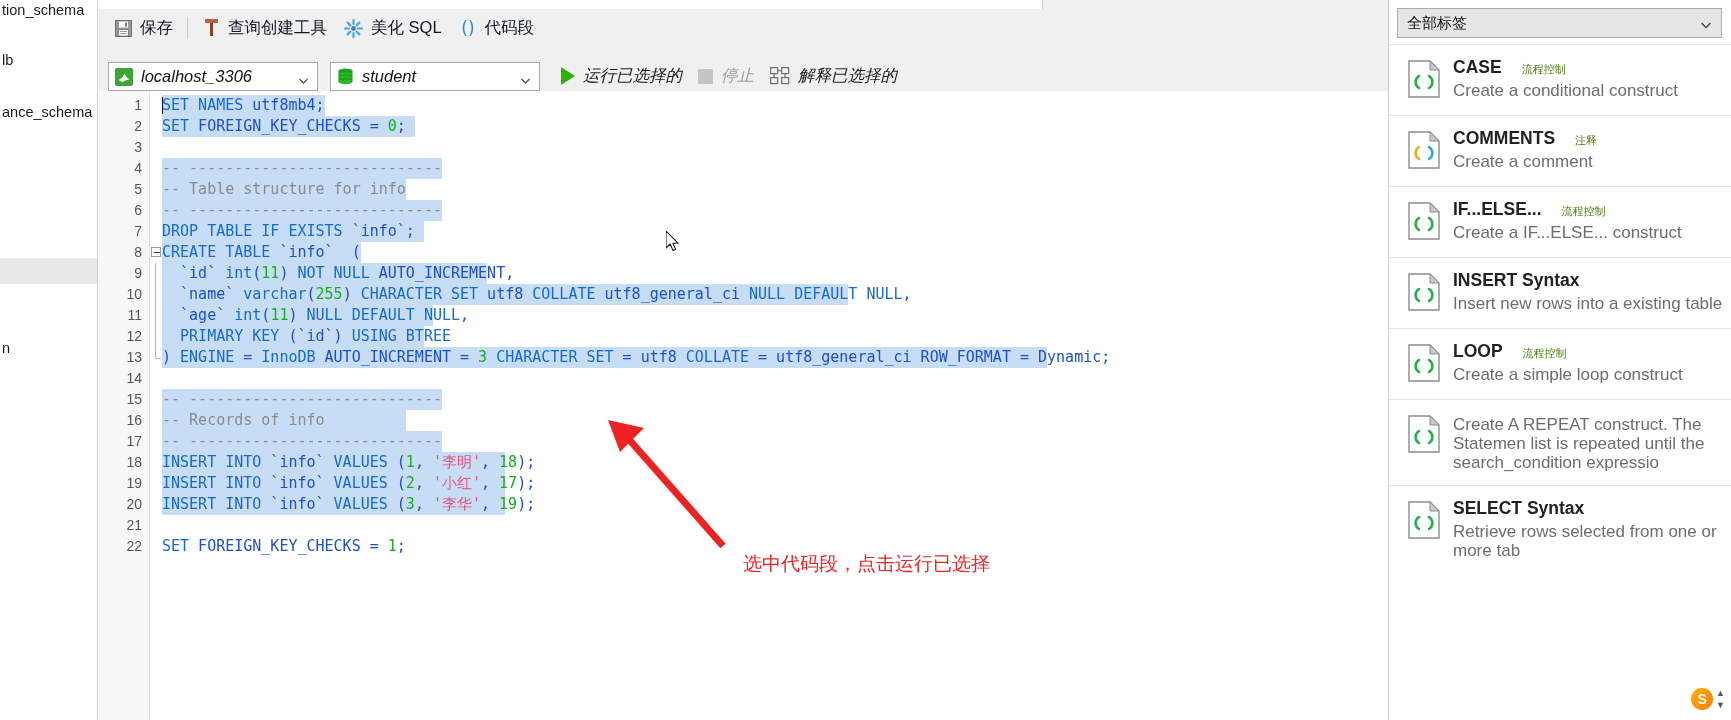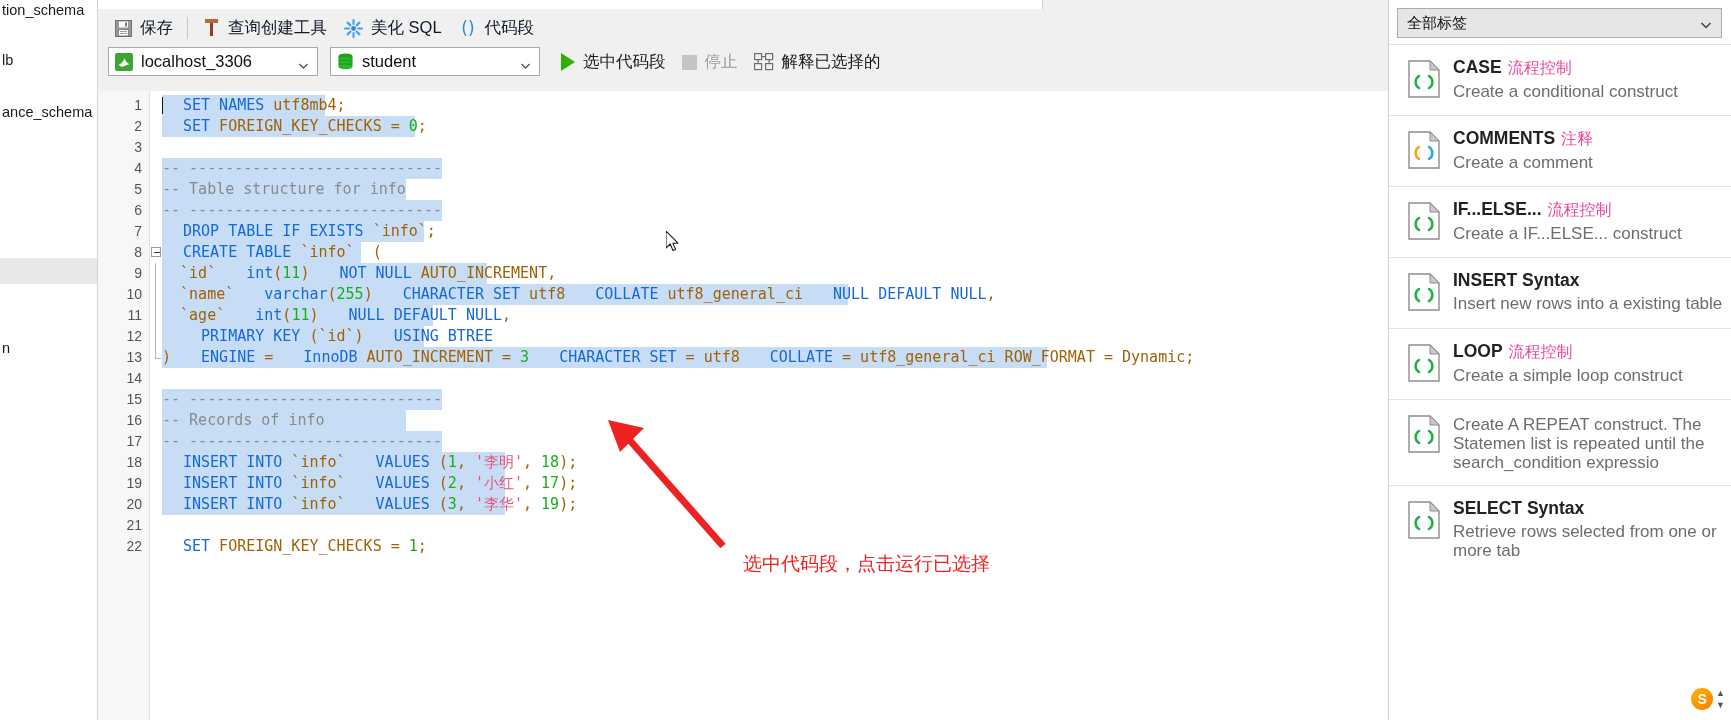--- a/index.html
+++ b/index.html
@@ -53,22 +53,22 @@
     white-space: nowrap;
   }
   .tb-sep {
     width: 1px; height: 22px; background: #c8c8c8; margin: 0 6px;
   }
   .ico { display: inline-block; line-height: 0; }
 
   
   .toolbar2 {
     position: absolute; left: 0; top: 38px; width: 1290px; height: 44px;
-    background: #f0f0f0; display: flex; align-items: flex-start;
-    padding-left: 10px; gap: 0;
+    background: #f0f0f0; display: flex; align-items: flex-end;
+    padding-left: 10px; gap: 0; font-style: italic;
   }
   .combo {
     position: relative; height: 29px; background: #ffffff;
     border: 1px solid #a9a9a9; display: flex; align-items: center;
     padding: 0 6px; font-size: 16.5px; color: #111;
   }
   .combo .cb-label { margin-left: 8px; }
   .combo .chev {
     position: absolute; right: 8px; top: 50%; transform: translateY(-50%);
     width: 11px; height: 11px;
@@ -112,25 +112,25 @@
   .ln .num {
     position: absolute; left: 0; top: 0; width: 44px; height: 21px;
     text-align: right; color: #555; font-size: 14px; line-height: 21px;
     font-family: "Liberation Sans", sans-serif;
   }
   .ln .txt {
     position: absolute; left: 64px; top: 0; height: 21px; line-height: 21px;
   }
   .ln .txt > span { padding: 0; }
   .sel { background: #c7ddf5; }
-  .kw  { color: #1569d6; margin-left: 21px; }
+  .kw  { color: #1569d6; }
   .num2{ color: #18b018; }
   .str { color: #e8527a; }
   .cmt { color: #8a8a8a; }
-  .pl  { color: #a16207; }
+  .pl  { color: #1d4ed8; }
   .caret {
     position: absolute; left: 64px; top: 2px; width: 1px; height: 17px;
     background: #111;
   }
   .foldbox {
     position: absolute; left: 53px; width: 10px; height: 10px;
     border: 1px solid #9a9a9a; background: #fff;
   }
   .foldbox::before {
     content: ""; position: absolute; left: 2px; top: 4px;
@@ -177,21 +177,21 @@
     position: relative; display: flex; gap: 12px;
     padding: 12px 6px 13px 18px; border-top: 1px solid #e4e4e4;
   }
   .snip:first-child { border-top: 1px solid #e4e4e4; }
   .snip-ico { flex: 0 0 auto; width: 34px; padding-top: 3px; }
   .snip-body { flex: 1 1 auto; overflow: hidden; }
   .snip-title {
     font-size: 17.5px; font-weight: bold; color: #222; white-space: nowrap;
   }
   .snip-title .tag {
-    font-size: 16px; font-weight: normal; color: #ec4899; margin-left: 6px;
+    font-size: 11px; font-weight: normal; color: #4d7c0f; margin-left: 20px;
   }
   .snip-desc {
     font-size: 17px; color: #6d6d6d; line-height: 19px; margin-top: 3px;
   }
   .ime-badge {
     position: absolute; right: 6px; bottom: 10px;
     display: flex; align-items: center; gap: 3px;
   }
   .ime-s {
     width: 22px; height: 22px; border-radius: 50%;
@@ -307,21 +307,21 @@
         <span class="chev">
           <svg width="11" height="11" viewBox="0 0 11 11">
               <polyline points="1.5,3.5 5.5,7.5 9.5,3.5" fill="none" stroke="#555" stroke-width="1.4"></polyline>
             </svg>
         </span>
       </div>
 
       <div class="run-group">
         <div class="run-btn">
           <span class="tri"></span>
-          <span>选中代码段</span>
+          <span>运行已选择的</span>
         </div>
         <div class="run-btn disabled">
           <span class="stopsq"></span>
           <span>停止</span>
         </div>
         <div class="run-btn">
           <span class="ico">
             <svg width="20" height="18" viewBox="0 0 20 18">
               <rect x="0.6" y="0.6" width="7" height="6" fill="none" stroke="#6e6e6e" stroke-width="1.2"></rect>
               <rect x="11.6" y="0.6" width="7" height="6" fill="none" stroke="#6e6e6e" stroke-width="1.2"></rect>

